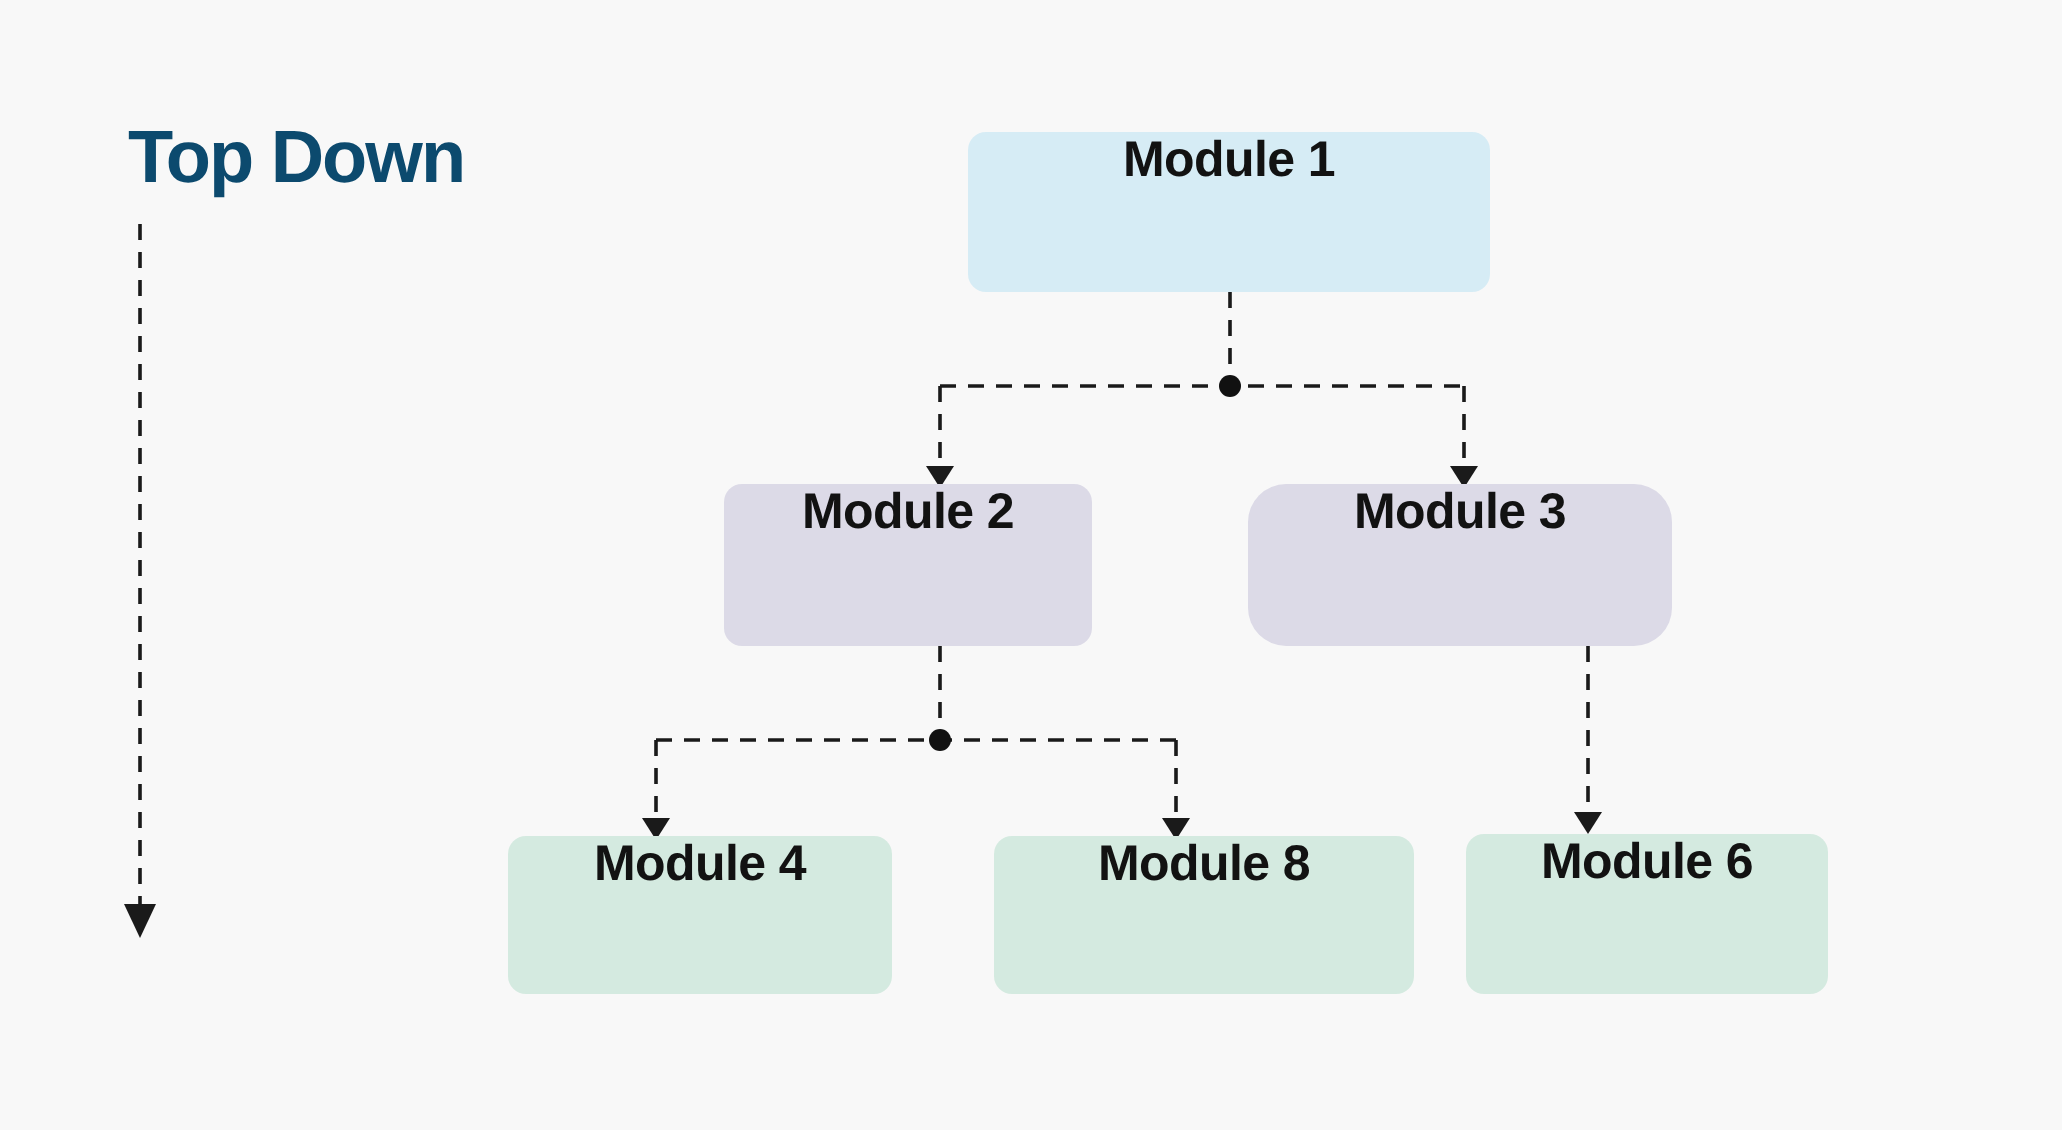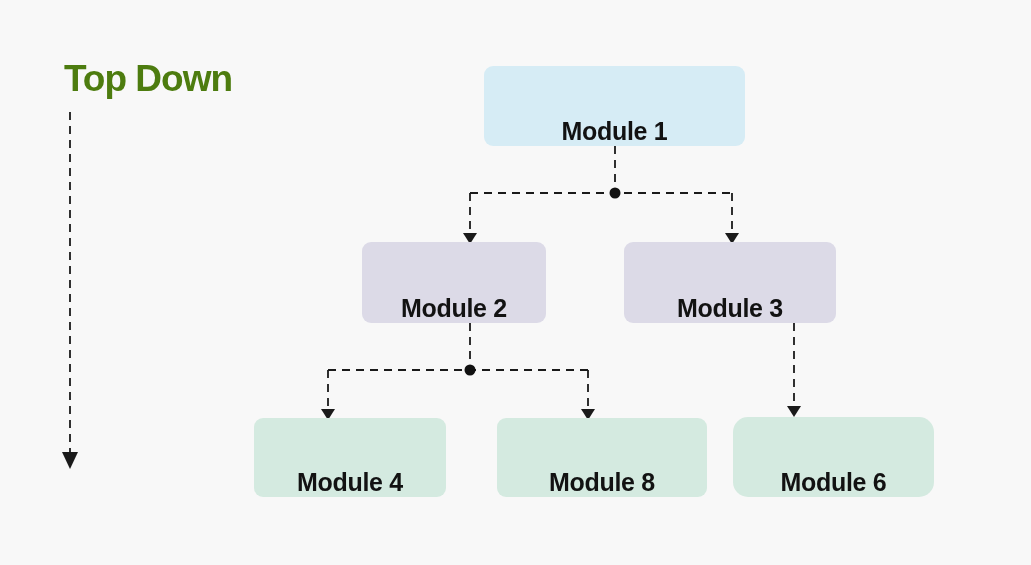--- a/index.html
+++ b/index.html
@@ -12,53 +12,53 @@
     background: #f8f8f8;
     overflow: hidden;
   }
   .title {
     position: absolute;
     left: 64px;
     top: 58px;
     font-size: 37px;
     font-weight: 700;
     letter-spacing: -1px;
-    color: #4d7c0f;
+    color: #0c4a6e;
   }
   .edges-layer {
     position: absolute;
     left: 0; top: 0;
     width: 1031px; height: 565px;
     pointer-events: none;
   }
   .edge {
     fill: none;
     stroke: #1a1a1a;
     stroke-width: 1.8;
     stroke-dasharray: 8 6;
   }
   .arrowhead { fill: #1a1a1a; stroke: none; }
   .junction-dot { fill: #111111; stroke: none; }
   .node {
     position: absolute;
     display: flex;
-    align-items: flex-end;
+    align-items: flex-start;
     justify-content: center;
     border-radius: 9px;
     font-size: 25px;
     font-weight: 700;
     letter-spacing: -0.3px;
     color: #121212;
   }
   .node-1 { left: 484px; top: 66px;  width: 261px; height: 80px; }
   .node-2 { left: 362px; top: 242px; width: 184px; height: 81px; }
   .node-3 { left: 624px; top: 242px; width: 212px; height: 81px; }
   .node-4 { left: 254px; top: 418px; width: 192px; height: 79px; }
   .node-5 { left: 497px; top: 418px; width: 210px; height: 79px; }
-  .node-6 { left: 733px; top: 417px; width: 201px; height: 80px; border-radius: 15px; }
+  .node-6 { left: 733px; top: 417px; width: 181px; height: 80px; }
 </style>
 </head>
 <body>
 
 <div class="canvas">
 
   <div class="title">Top Down</div>
 
   <svg class="edges-layer" viewBox="0 0 1031 565" xmlns="http://www.w3.org/2000/svg">
 
@@ -94,21 +94,21 @@
   </svg>
 
   <div class="node node-1" style="background-color: rgb(214, 236, 245);">
     <span>Module 1</span>
   </div>
 
   <div class="node node-2" style="background-color: rgb(220, 218, 231);">
     <span>Module 2</span>
   </div>
 
-  <div class="node node-3" style="background-color: rgb(220, 218, 231);">
+  <div class="node node-3" style="background-color: rgb(220, 218, 231); border-radius: 19px;">
     <span>Module 3</span>
   </div>
 
   <div class="node node-4" style="background-color: rgb(212, 234, 224);">
     <span>Module 4</span>
   </div>
 
   <div class="node node-5" style="background-color: rgb(212, 234, 224);">
     <span>Module 8</span>
   </div>

